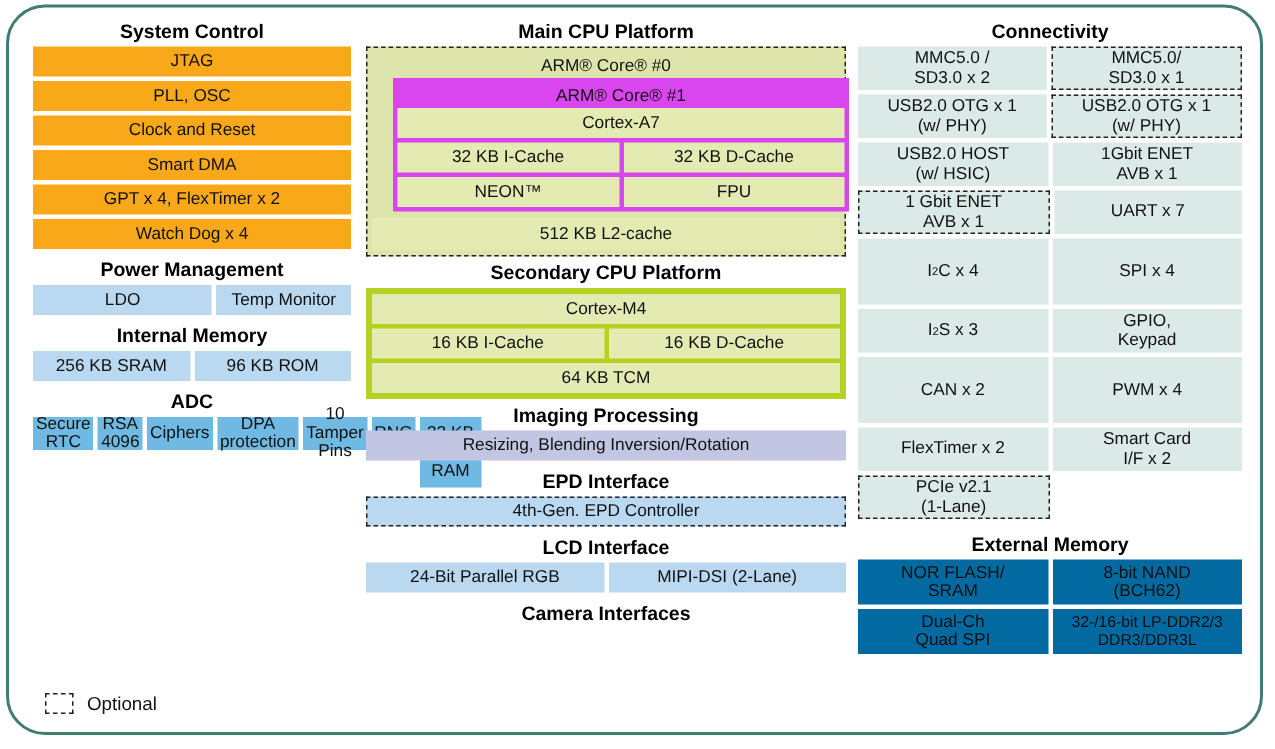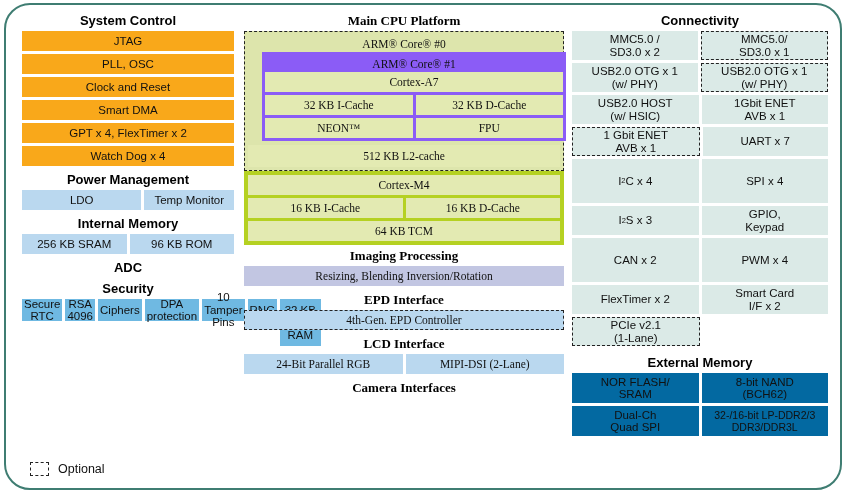--- a/index.html
+++ b/index.html
@@ -23,21 +23,21 @@
     border-radius:26px;
     box-sizing:border-box;
     background:#fff;
   }
   .col{
     position:absolute;
     top:10px;
     box-sizing:border-box;
   }
   #col-left{left:22px;width:212px;}
-  #col-mid{left:244px;width:320px;font-family:Liberation Serif, serif;}
+  #col-mid{left:244px;width:320px;}
   #col-right{left:572px;width:256px;}
 
   .grp-title{
     font-size:13px;
     font-weight:bold;
     color:#000;
     text-align:center;
     line-height:13px;
     padding:4px 0 4px 0;
     letter-spacing:0px;
@@ -88,21 +88,21 @@
   }
   #cpu-core0-label{
     height:17px;
     display:flex;align-items:center;justify-content:center;
     font-size:11.5px;color:#111;
   }
   #cpu-inner{
     margin-left:14px;
     margin-right:-6px;
     margin-top:0px;
-    background:#8b5cf6;
+    background:#d946ef;
     padding:3px;
     box-sizing:border-box;
     position:relative;
     z-index:2;
   }
   #cpu-core1-label{
     height:17px;
     display:flex;align-items:center;justify-content:center;
     font-size:11.5px;color:#111;
   }
@@ -168,21 +168,20 @@
     </div>
 
     <div class="grp-title">Internal Memory</div>
     <div class="row">
       <div class="cell lblue h20">256 KB SRAM</div>
       <div class="cell lblue h20">96 KB ROM</div>
     </div>
 
     <div class="grp-title">ADC</div>
 
-    <div class="grp-title">Security</div>
     <div class="row" style="align-items:flex-start;">
       <div class="stack">
         <div class="cell dblue h22">Secure RTC</div>
         <div class="cell dblue h22">RSA 4096</div>
         <div class="cell dblue h22">Ciphers</div>
         <div class="cell dblue h22">DPA protection</div>
       </div>
       <div class="stack">
         <div class="cell dblue h22">10 Tamper Pins</div>
         <div class="cell dblue h22">RNG</div>
@@ -210,20 +209,21 @@
         <div class="row" style="margin-bottom:0;">
           <div class="cell olive-in h20">NEON™</div>
           <div class="cell olive-in h20">FPU</div>
         </div>
       </div>
       <div class="row" style="margin-bottom:0;margin-top:4px;">
         <div class="cell olive-in h22">512 KB L2-cache</div>
       </div>
     </div>
 
+    <div class="grp-title">Secondary CPU Platform</div>
     <div id="sec-cpu-inner">
       <div class="row">
         <div class="cell olive-in h20">Cortex-M4</div>
       </div>
       <div class="row">
         <div class="cell olive-in h20">16 KB I-Cache</div>
         <div class="cell olive-in h20">16 KB D-Cache</div>
       </div>
       <div class="row" style="margin-bottom:0;">
         <div class="cell olive-in h20">64 KB TCM</div>

